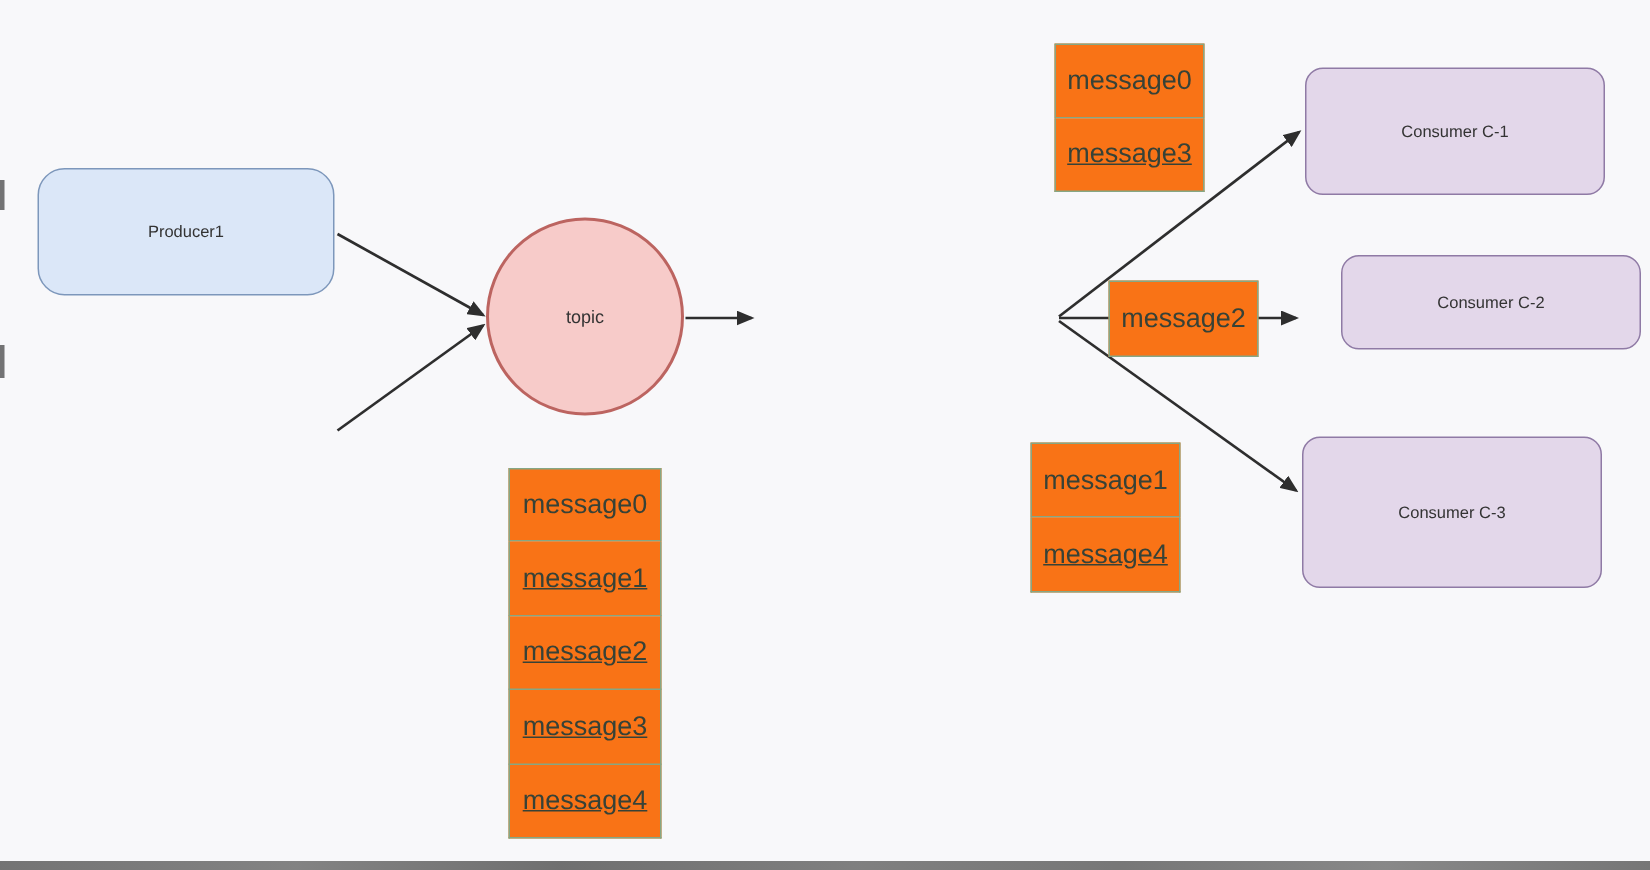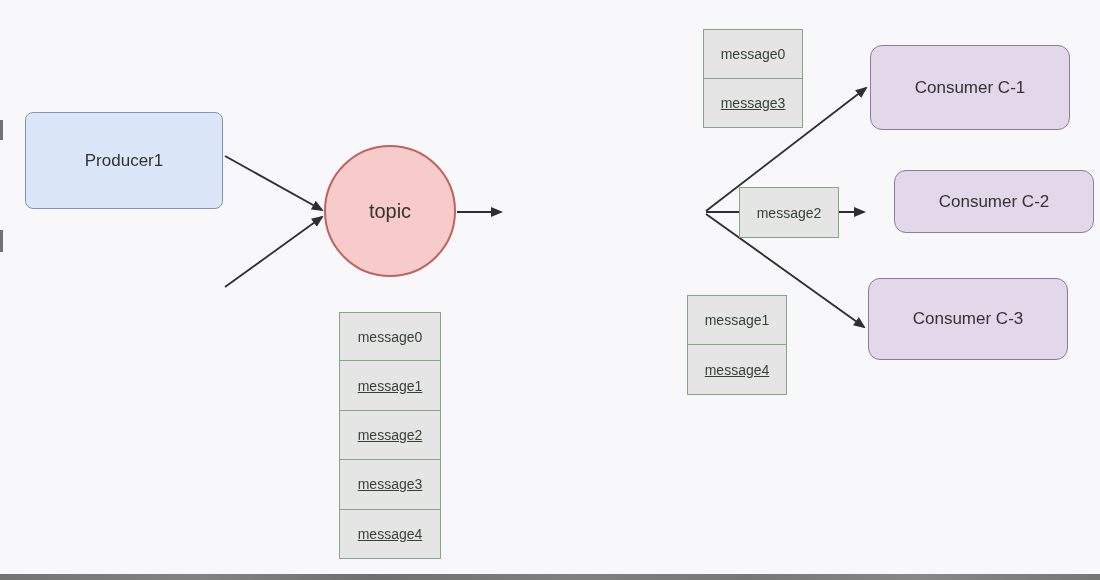--- a/index.html
+++ b/index.html
@@ -20,76 +20,76 @@
     z-index: 1;
   }
 
   .node {
     position: absolute;
     display: flex;
     align-items: center;
     justify-content: center;
     box-sizing: border-box;
     color: #333333;
-    font-size: 17px;
+    font-size: 11px;
     z-index: 2;
   }
 
   .producer {
-    width: 198px; height: 97px;
+    width: 198px; height: 85px;
     background: #dbe7f8;
     border: 1.5px solid #7d97bb;
-    border-radius: 8px;
+    border-radius: 18px;
     text-align: right;
   }
   #producer-1 { left: 25px; top: 112px; }
   #producer-2 { left: 25px; top: 243px; }
 
   .topic-circle {
     left: 324px; top: 145px;
     width: 132px; height: 132px;
     background: #f7cbc9;
     border: 2px solid #bc6460;
     border-radius: 50%;
-    font-size: 20px;
+    font-size: 12px;
   }
 
   .subscription {
     left: 505px; top: 179px;
     width: 200px; height: 67px;
     background: #ffffff;
     border: 2px solid #4a4a4a;
     font-weight: bold;
   }
 
   .consumer {
     width: 200px; height: 85px;
     background: #e3d7ea;
     border: 1.5px solid #8f7aa5;
     border-radius: 12px;
   }
   #consumer-1 { left: 870px; top: 45px; }
   #consumer-2 { left: 870px; top: 170px; height: 63px; margin-left: 24px; }
-  #consumer-3 { left: 868px; top: 278px; height: 82px; }
+  #consumer-3 { left: 868px; top: 291px; height: 101px; }
 
   .msg-stack {
     position: absolute;
     display: flex;
     flex-direction: column;
     z-index: 3;
   }
   .msg-cell {
     display: flex;
     align-items: center;
     justify-content: center;
     box-sizing: border-box;
-    background: #e5e5e5;
+    background: #f97316;
     border: 1.2px solid #86a784;
     color: #374237;
-    font-size: 14px;
+    font-size: 18px;
   }
   .msg-stack .msg-cell + .msg-cell { border-top: none; text-decoration: underline; }
 
   #queue-stack  { left: 339px; top: 312px; width: 102px; }
   #queue-stack .msg-cell { height: 49.4px; }
 
   #c1-msg-stack { left: 703px; top: 29px; width: 100px; }
   #c1-msg-stack .msg-cell { height: 49.5px; }
 
   #c2-msg-box {

